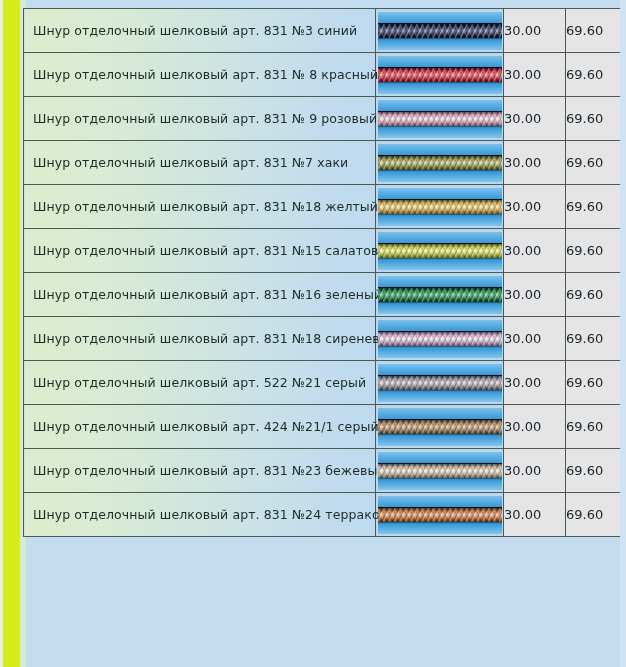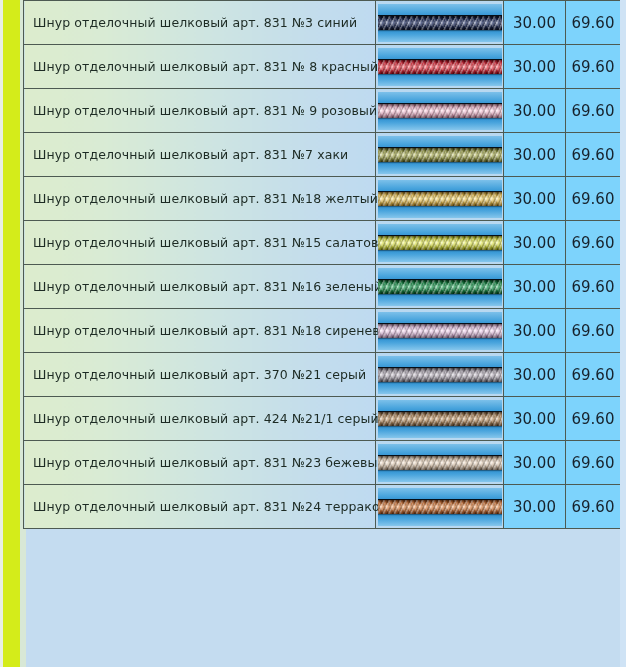--- a/index.html
+++ b/index.html
@@ -47,21 +47,21 @@
     position: absolute;
     left: 620px; top: 0;
     width: 6px; height: 667px;
     background: #cfe3f5;
   }
 
   
   .price-table {
     position: absolute;
     left: 23px;
-    top: 0;
+    top: 8px;
     width: 597px;
     border-collapse: collapse;
     table-layout: fixed;
   }
   .price-table td {
     border: 1px solid #4d5a52;
     padding: 0;
     vertical-align: middle;
     height: 44px;
     box-sizing: border-box;
@@ -78,23 +78,23 @@
     font-size: 12.5px;
     color: #1d2b24;
     letter-spacing: 0.1px;
     white-space: nowrap;
   }
   .cell-img {
     background: #b8d8f0;
     text-align: center;
   }
   .cell-price {
-    background: #7dd3fc;
-    text-align: center;
-    font-size: 15px;
+    background: #e5e5e5;
+    text-align: left;
+    font-size: 13px;
     color: #17222c;
   }
 
   
   .cord {
     position: relative;
     display: inline-block;
     width: 124px;
     height: 38px;
     background: #3a9ad9;
@@ -251,21 +251,21 @@
           <td class="cell-name">Шнур отделочный шелковый арт. 831 №18 сиреневый</td>
           <td class="cell-img"><span class="cord"><span class="sky-top"></span><span class="sky-bot"></span><span class="dark-line"></span><span class="rope">
                 <span class="base" style="background: linear-gradient(rgb(224, 180, 221) 0%, rgb(246, 216, 242) 45%, rgb(224, 180, 221) 100%);"></span>
                 <span class="braid"></span>
                 <span class="shade"></span>
               </span></span></td>
           <td class="cell-price">30.00</td>
           <td class="cell-price">69.60</td>
         </tr>
         <tr>
-          <td class="cell-name">Шнур отделочный шелковый арт. 370 №21 серый</td>
+          <td class="cell-name">Шнур отделочный шелковый арт. 522 №21 серый</td>
           <td class="cell-img"><span class="cord"><span class="sky-top"></span><span class="sky-bot"></span><span class="dark-line"></span><span class="rope">
                 <span class="base" style="background: linear-gradient(rgb(154, 147, 160) 0%, rgb(196, 189, 200) 45%, rgb(154, 147, 160) 100%);"></span>
                 <span class="braid"></span>
                 <span class="shade"></span>
               </span></span></td>
           <td class="cell-price">30.00</td>
           <td class="cell-price">69.60</td>
         </tr>
         <tr>
           <td class="cell-name">Шнур отделочный шелковый арт. 424 №21/1 серый</td>

